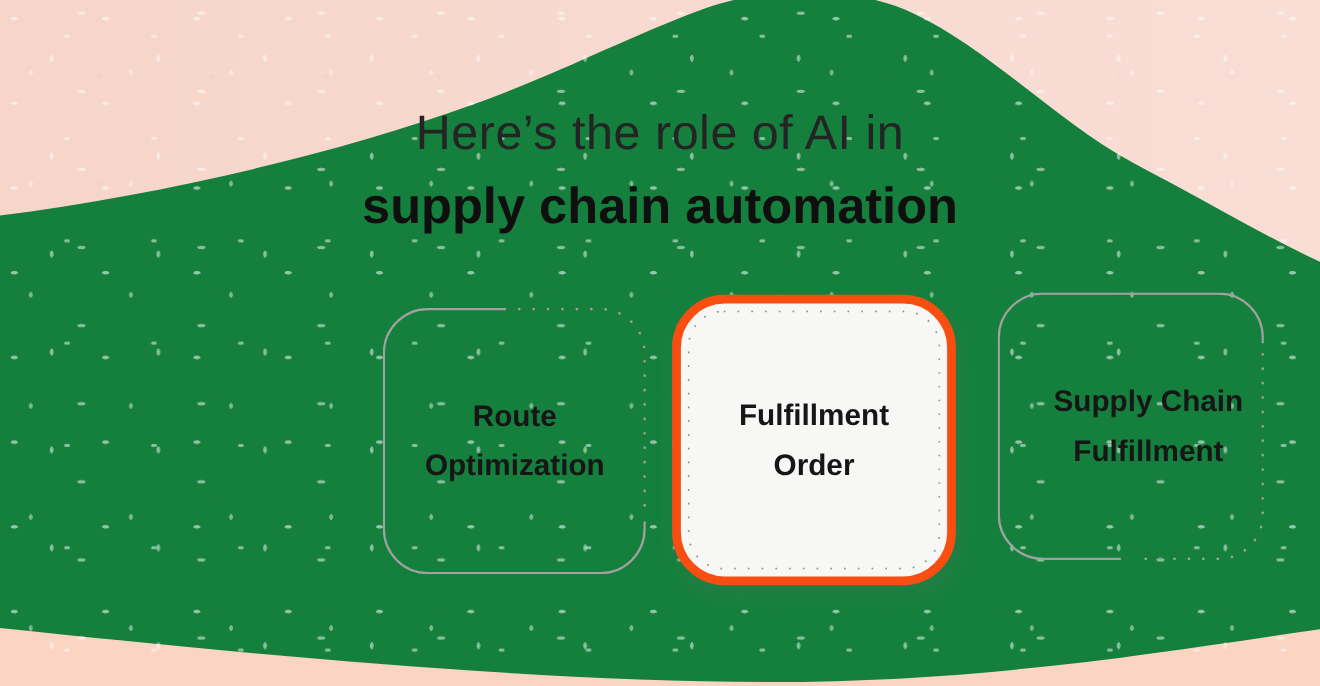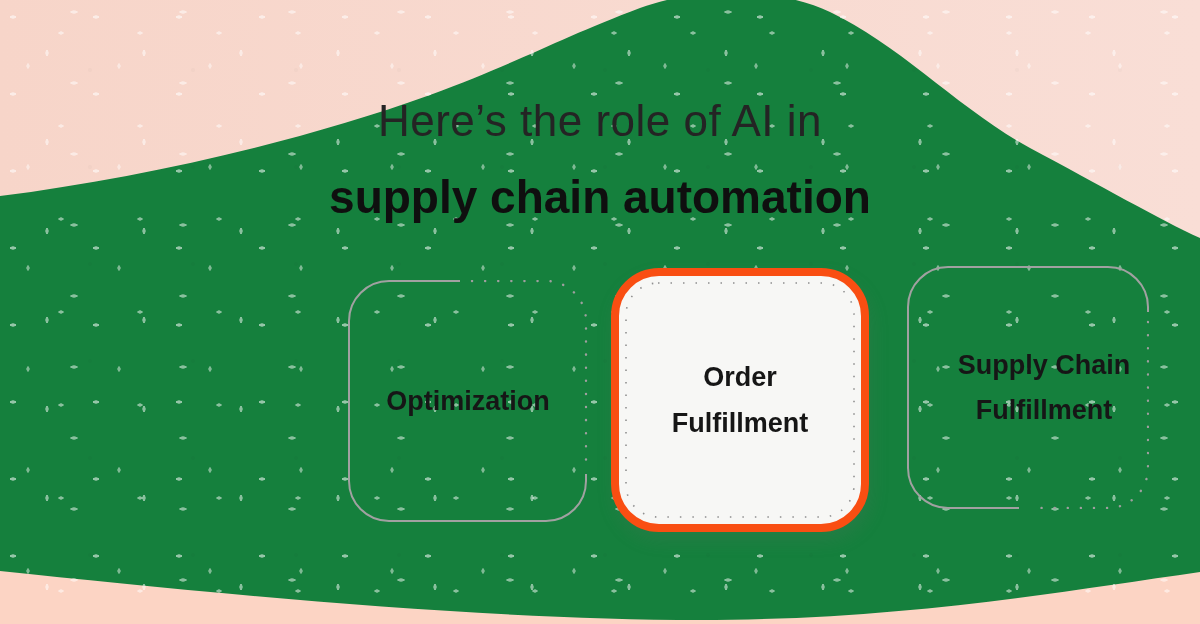--- a/index.html
+++ b/index.html
@@ -17,21 +17,21 @@
       radial-gradient(3px 6px at 47px 53px, rgba(255,255,255,0.50) 46%, rgba(255,255,255,0) 60%),
       radial-gradient(7px 3px at 74px 12px, rgba(255,255,255,0.50) 46%, rgba(255,255,255,0) 60%),
       radial-gradient(3px 5px at 28px 66px, rgba(255,255,255,0.45) 46%, rgba(255,255,255,0) 60%),
       radial-gradient(5px 3px at 61px 33px, rgba(255,255,255,0.50) 46%, rgba(255,255,255,0) 60%),
       radial-gradient(4px 4px at 90px 70px, rgba(0,0,0,0.018) 46%, rgba(0,0,0,0) 60%);
     background-size: 83px 77px, 97px 89px, 109px 71px, 91px 101px, 79px 93px, 103px 97px;
   }
 
   .title{position:absolute;left:0;top:96px;width:100%;text-align:center;z-index:3;}
   .title-line1{font-size:44px;font-weight:300;letter-spacing:0.5px;color:#242424;line-height:1.15;}
-  .title-line2{font-size:46px;font-weight:800;letter-spacing:0px;color:#0f0f0f;line-height:1.15;margin-top:24px;}
+  .title-line2{font-size:46px;font-weight:800;letter-spacing:0px;color:#0f0f0f;line-height:1.15;margin-top:14px;}
 
   .card{position:absolute;z-index:3;display:flex;align-items:center;justify-content:center;
         text-align:center;box-sizing:border-box;}
   .card-label{font-weight:700;font-size:27px;color:#161616;position:relative;z-index:2;}
   .card-label .ln{display:block;}
 
   .card-hl{background:#f7f7f5;box-shadow:3px 9px 18px rgba(110,110,110,0.16);}
   .card1{left:55px;top:272px;width:258px;height:260px;border:7px solid #f2813e;border-radius:46px;}
   .card1 .card-label{line-height:46px;}
   .card3{left:611px;top:268px;width:258px;height:264px;border:8px solid #f94e12;border-radius:48px;}
@@ -75,31 +75,32 @@
     <div class="title-line2">supply chain automation</div>
   </div>
 
 
   <div class="card card2">
     <svg class="border-svg" width="240" height="242" aria-hidden="true">
       <path d="M112 1 H41 A40 40 0 0 0 1 41 V201 A40 40 0 0 0 41 241 H198 A40 40 0 0 0 238 201 V194" fill="none" stroke="#a1a1a1" stroke-width="2"></path>
       <path d="M124 1 H198 A40 40 0 0 1 238 41 V186" fill="none" stroke="#9f9f9f" stroke-width="2.4" stroke-dasharray="0.1 13" stroke-linecap="round"></path>
     </svg>
     <div class="card-label">
+      <span class="ln">Route</span>
       <span class="ln">Optimization</span>
     </div>
   </div>
 
   <div class="card card-hl card3">
     <svg class="inner-dots" width="230" height="236" aria-hidden="true">
       <rect x="1" y="1" width="228" height="234" rx="32" fill="none" stroke="#8f8f8f" stroke-width="1.6" stroke-dasharray="1.5 11"></rect>
     </svg>
     <div class="card-label">
+      <span class="ln">Fulfillment</span>
       <span class="ln">Order</span>
-      <span class="ln">Fulfillment</span>
     </div>
   </div>
 
   <div class="card card4">
     <svg class="border-svg" width="242" height="243" aria-hidden="true">
       <path d="M112 242 H41 A40 40 0 0 1 1 202 V41 A40 40 0 0 1 41 1 H201 A40 40 0 0 1 241 41 V46" fill="none" stroke="#a1a1a1" stroke-width="2"></path>
       <path d="M241 56 V202 A40 40 0 0 1 201 242 H124" fill="none" stroke="#9f9f9f" stroke-width="2.4" stroke-dasharray="0.1 13" stroke-linecap="round"></path>
     </svg>
     <div class="card-label">
       <span class="ln">Supply Chain</span>

